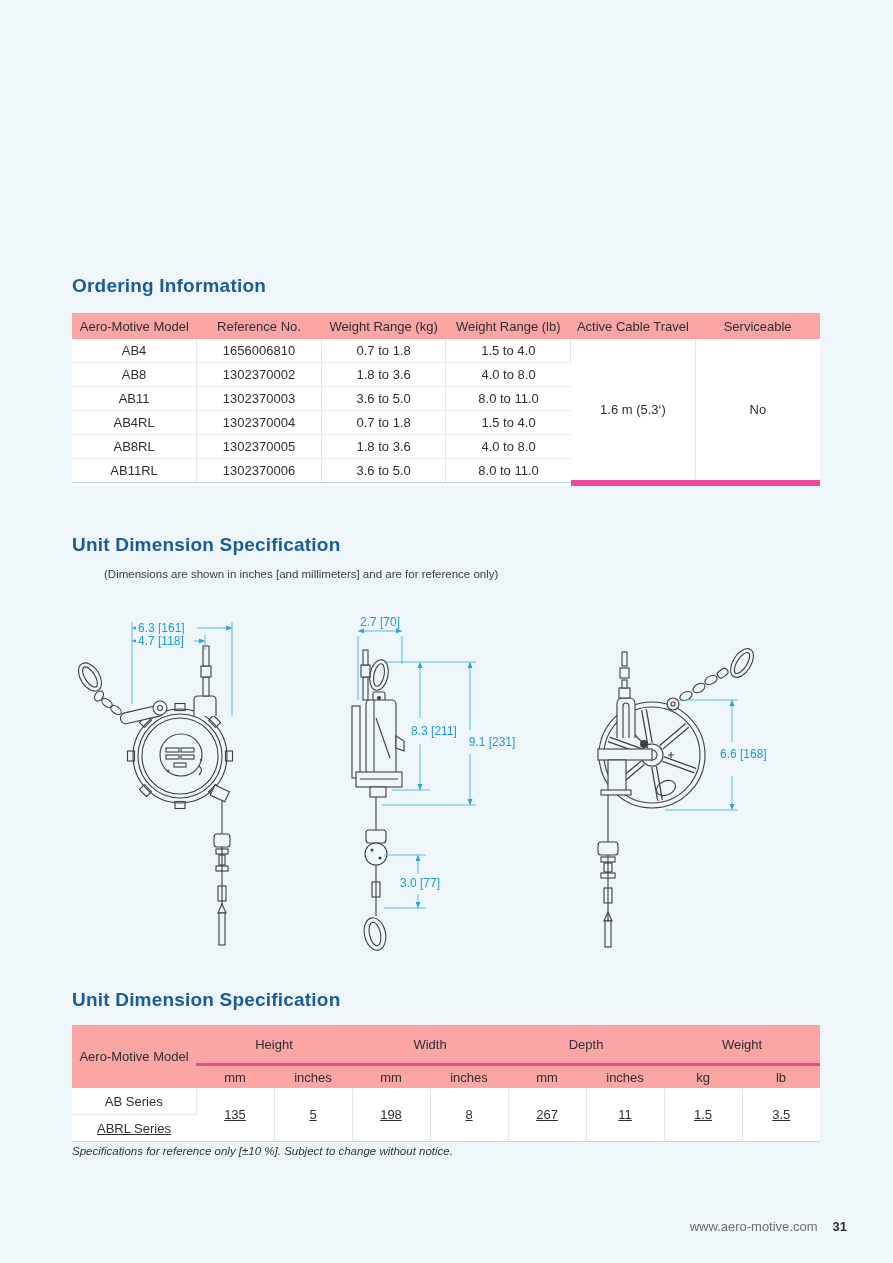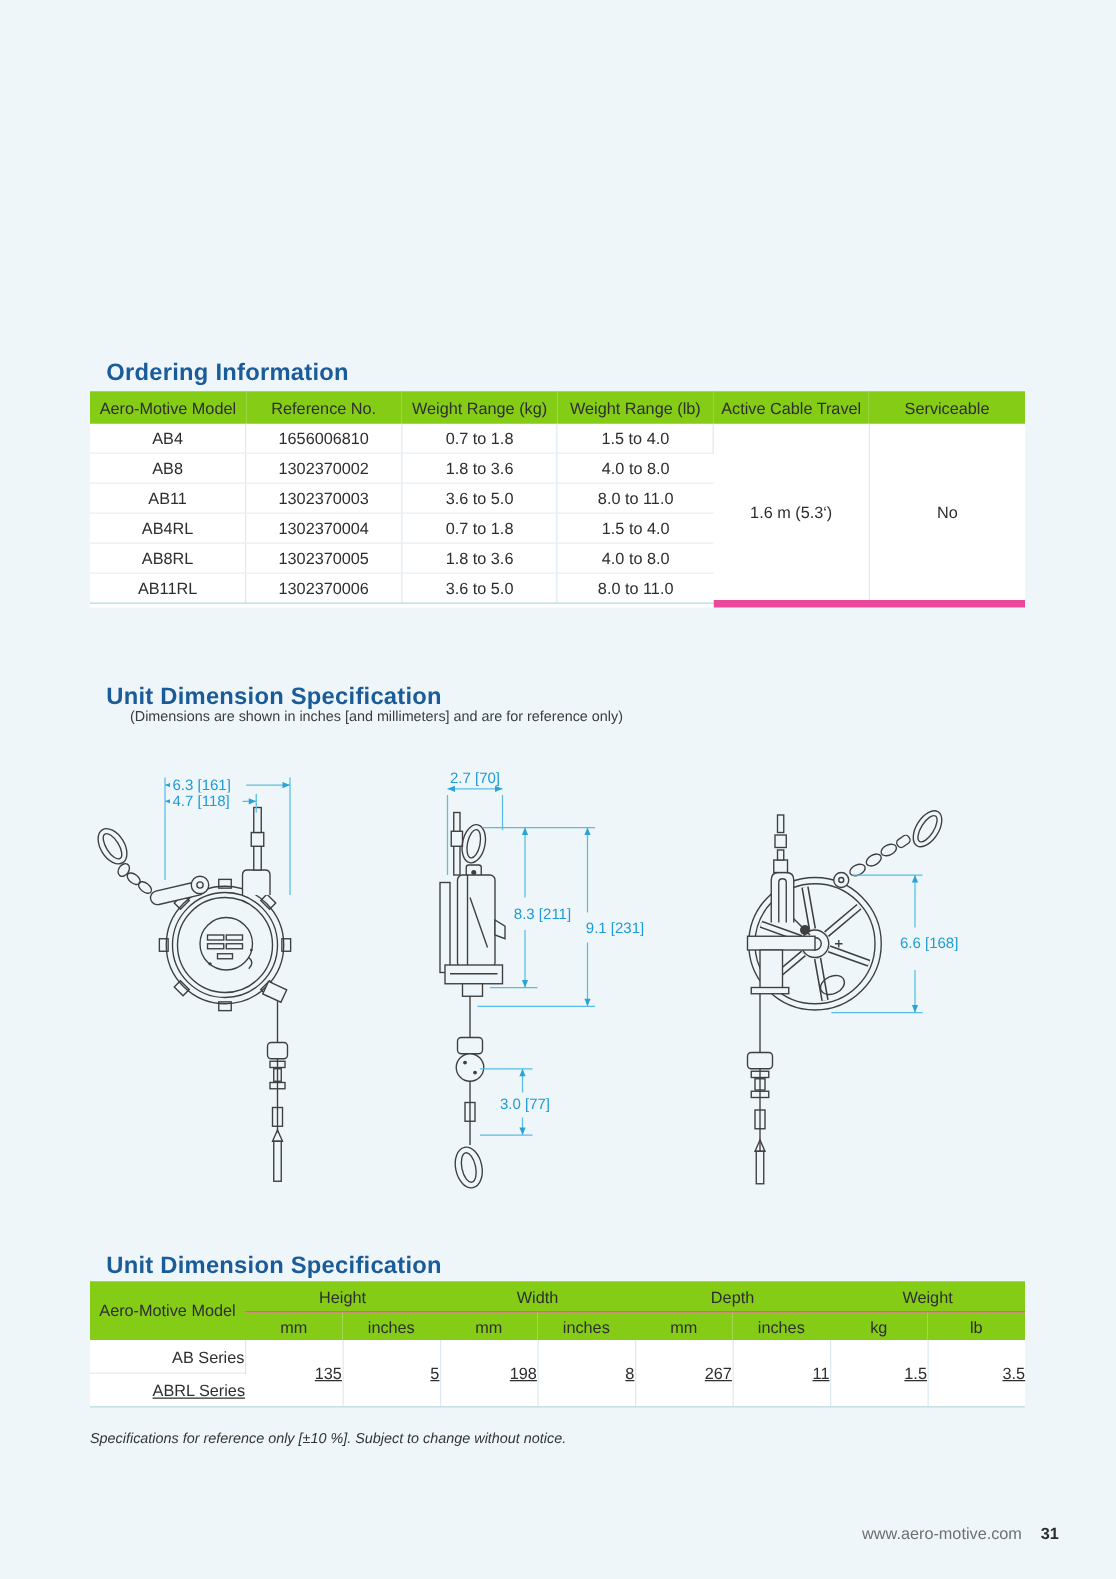--- a/index.html
+++ b/index.html
@@ -1,43 +1,43 @@
 <!DOCTYPE html>
 <html><head>
 <meta charset="utf-8">
 <style>
   html,body { margin:0; padding:0; background:#eff6f9; }
   .page {
     position:relative; width:893px; height:1263px; background:#eff6f9;
     font-family:"Liberation Sans", sans-serif; color:#2e2e2e; overflow:hidden;
   }
   .sec-title {
-    position:absolute; left:72px; margin:13px;
+    position:absolute; left:72px; margin:0;
     font-size:19px; font-weight:700; color:#1a5b99; letter-spacing:.2px;
   }
   .sub-note { position:absolute; left:72px; font-size:11.5px; color:#3c3c3c;margin-left:32px; }
 
   table { border-collapse:collapse; table-layout:fixed; background:#fff;
           font-size:13px; color:#2e2e2e; }
   .tbl { position:absolute; left:72px; width:748px; }
-  .tbl th { background:#84cc16; font-weight:400; text-align:center; padding:0; }
+  .tbl th { background:#fca5a5; font-weight:400; text-align:center; padding:0; }
   .tbl td { text-align:center; padding:0; }
 
   
   .order-tbl th { height:26px; }
   .order-tbl td { height:23px; border-right:1px solid #dde9ef; border-bottom:1px solid #e7eff3; }
   .order-tbl td:last-child { border-right:none; }
   .order-tbl tr:last-child td { border-bottom:1px solid #b7d7e2; }
   .order-tbl td.merge { border-bottom:6px solid #ec4899; }
 
   
-  .pack-tbl th.grp  { height:24px; border-bottom:1px solid #ec4899; }
+  .pack-tbl th.grp  { height:38px; border-bottom:3px solid #ec4899; }
   .pack-tbl th.model-h { height:45px; }
   .pack-tbl th.unit { height:22px; }
-  .pack-tbl td { height:26px; border-right:1px solid #dde9ef;text-align:right; }
+  .pack-tbl td { height:26px; border-right:1px solid #dde9ef; }
   .pack-tbl td:last-child { border-right:none; }
   .pack-tbl td.rowline { border-bottom:1px solid #e2ecf1; }
   .pack-tbl td.bottom  { border-bottom:1px solid #b7d7e2;text-decoration:underline; }
 
   .footnote { position:absolute; left:72px; font-size:11.5px; color:#333;font-style:italic; }
   .footer { position:absolute; top:1219px; right:46px; display:flex; align-items:flex-end; gap:15px; font-size:13px; }
   .footer .site { color:#6f6f6f; }
   .footer .pgnum { color:#2b2b2b; font-weight:600; }
 
   

